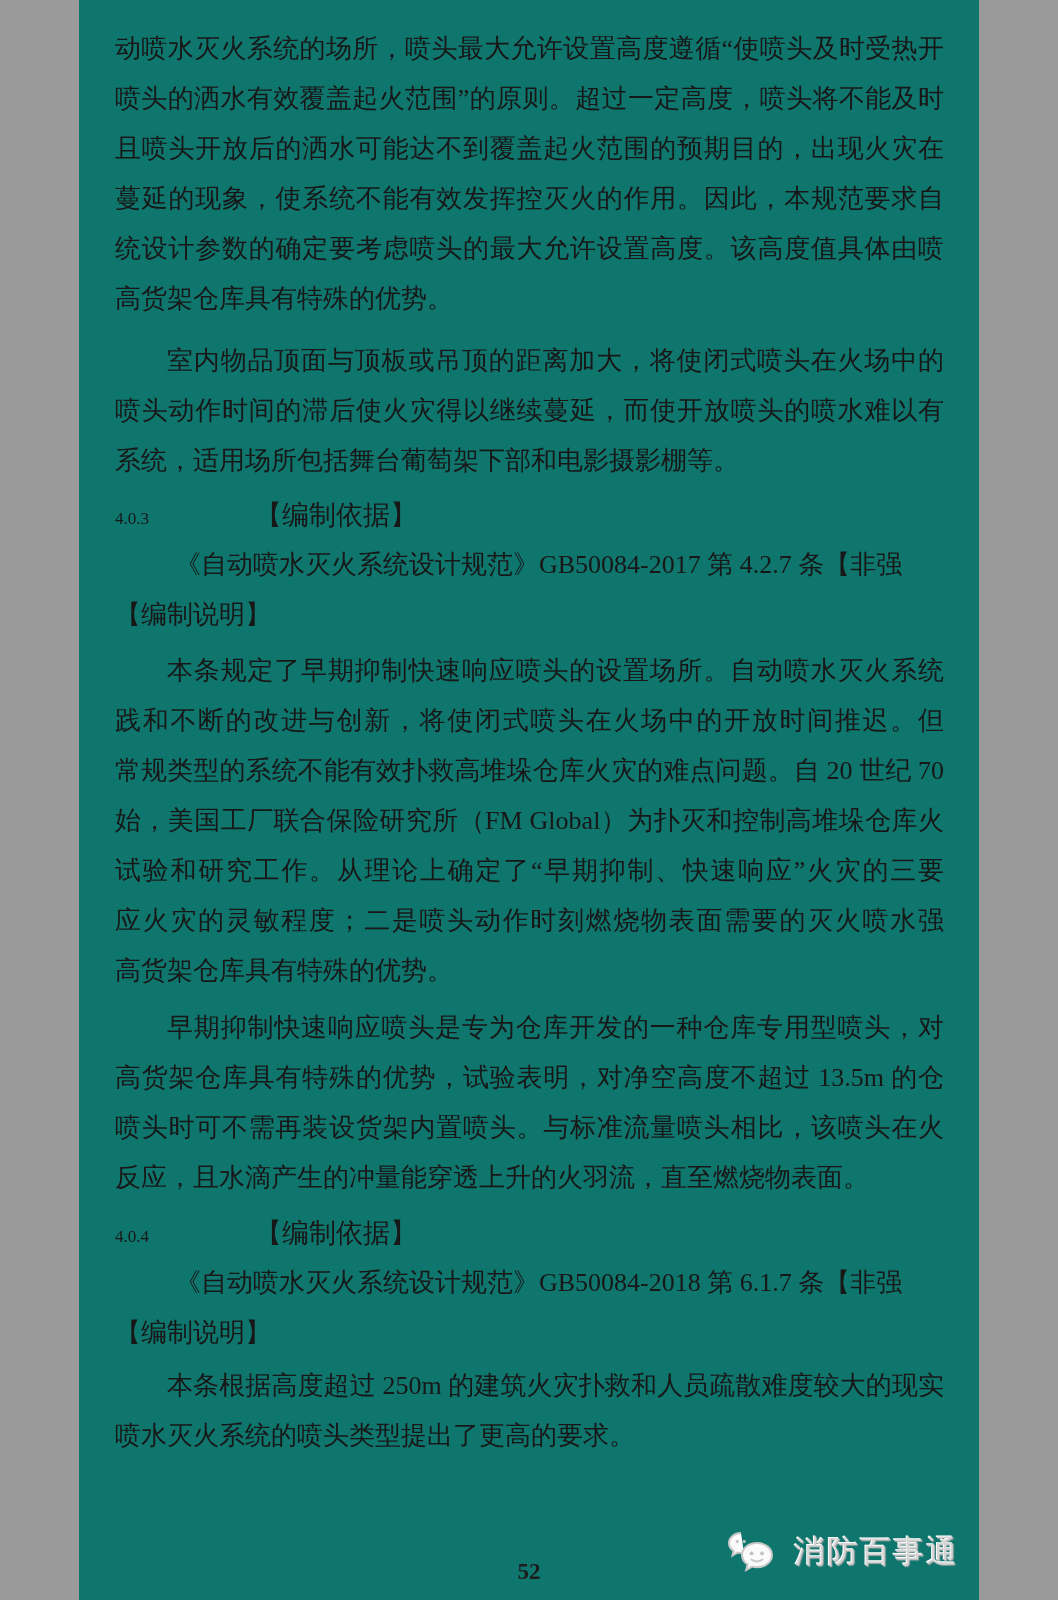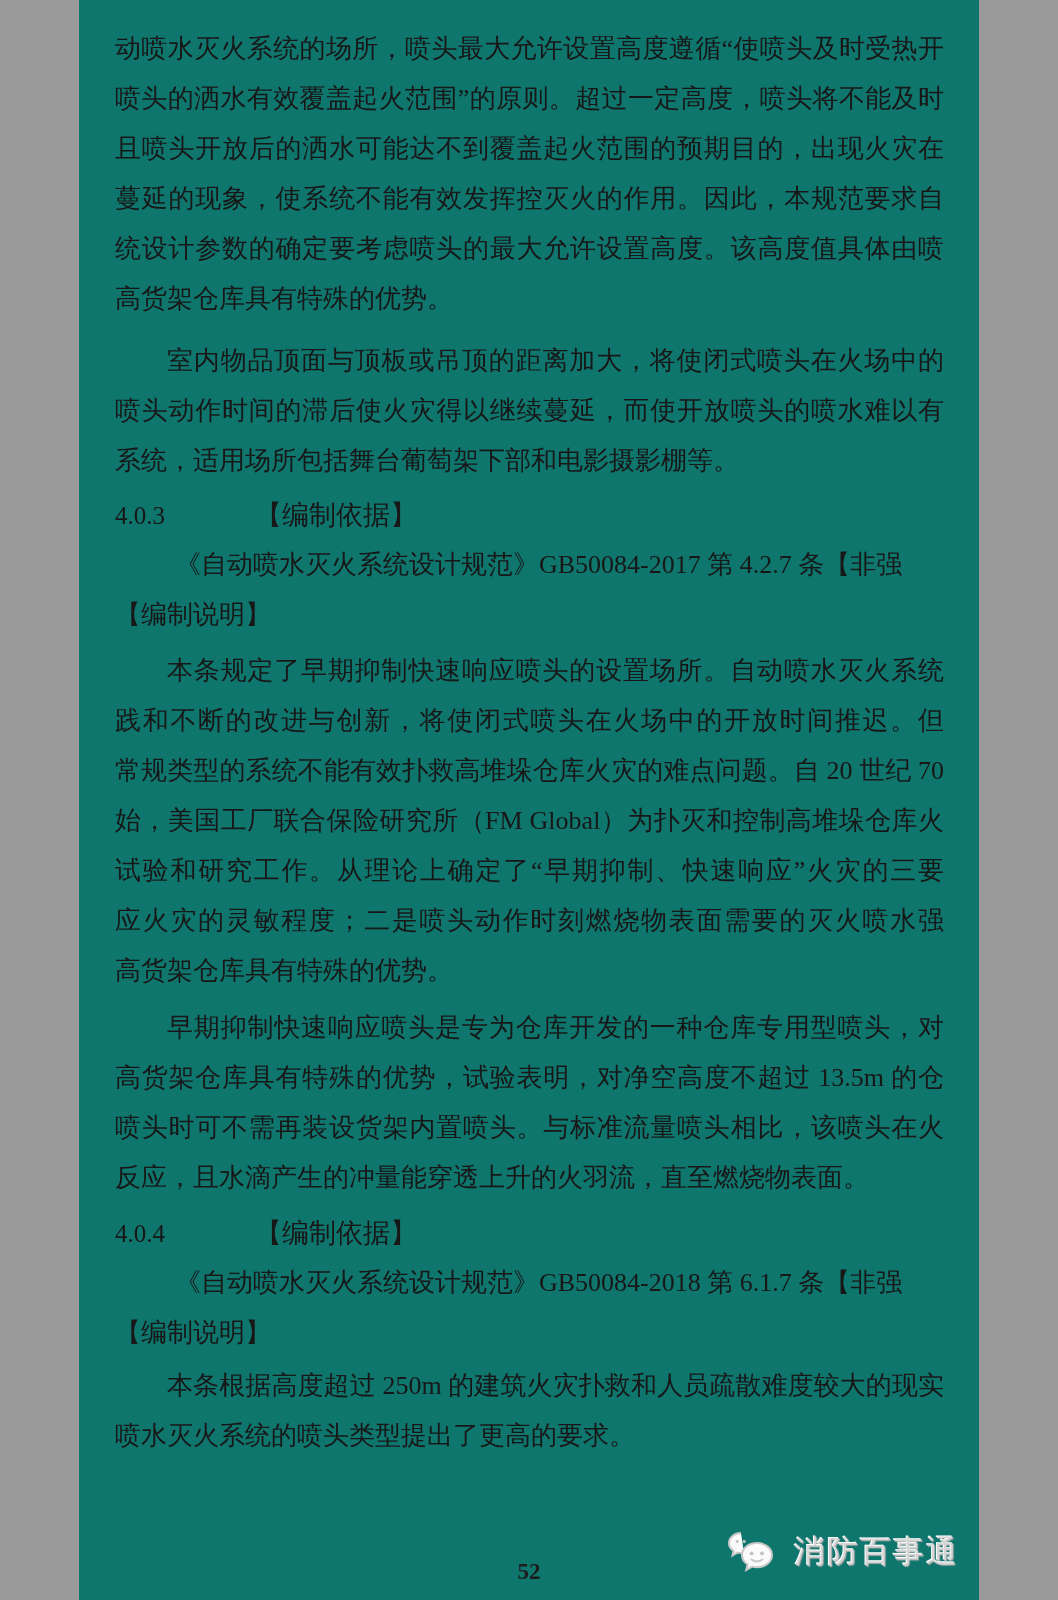--- a/index.html
+++ b/index.html
@@ -23,21 +23,21 @@
   .line.end{text-align:left;text-align-last:left;}
   .indent{text-indent:2em;}
   .bold{font-weight:normal;}
   .mt12{margin-top:12px;}
   .mt7{margin-top:7px;}
   .mt6{margin-top:6px;}
   .mt5{margin-top:5px;}
   .mt4{margin-top:4px;}
   .mt3{margin-top:3px;}
   .head{text-align:left;text-align-last:left;}
-  .sec-num{display:inline-block;width:140px;font-size:25px;}
+  .sec-num{display:inline-block;width:140px;font-size:17px;}
   .sec-label{font-weight:normal;font-size:27px;}
   .ref{padding-left:60px;text-align:left;text-align-last:left;}
   .footer-pagenum{
     position:absolute;left:0;right:0;bottom:15px;
     text-align:center;
     font-size:23px;font-weight:bold;
     color:#1c1c1c;
   }
   .watermark{
     position:absolute;right:20px;bottom:26px;

